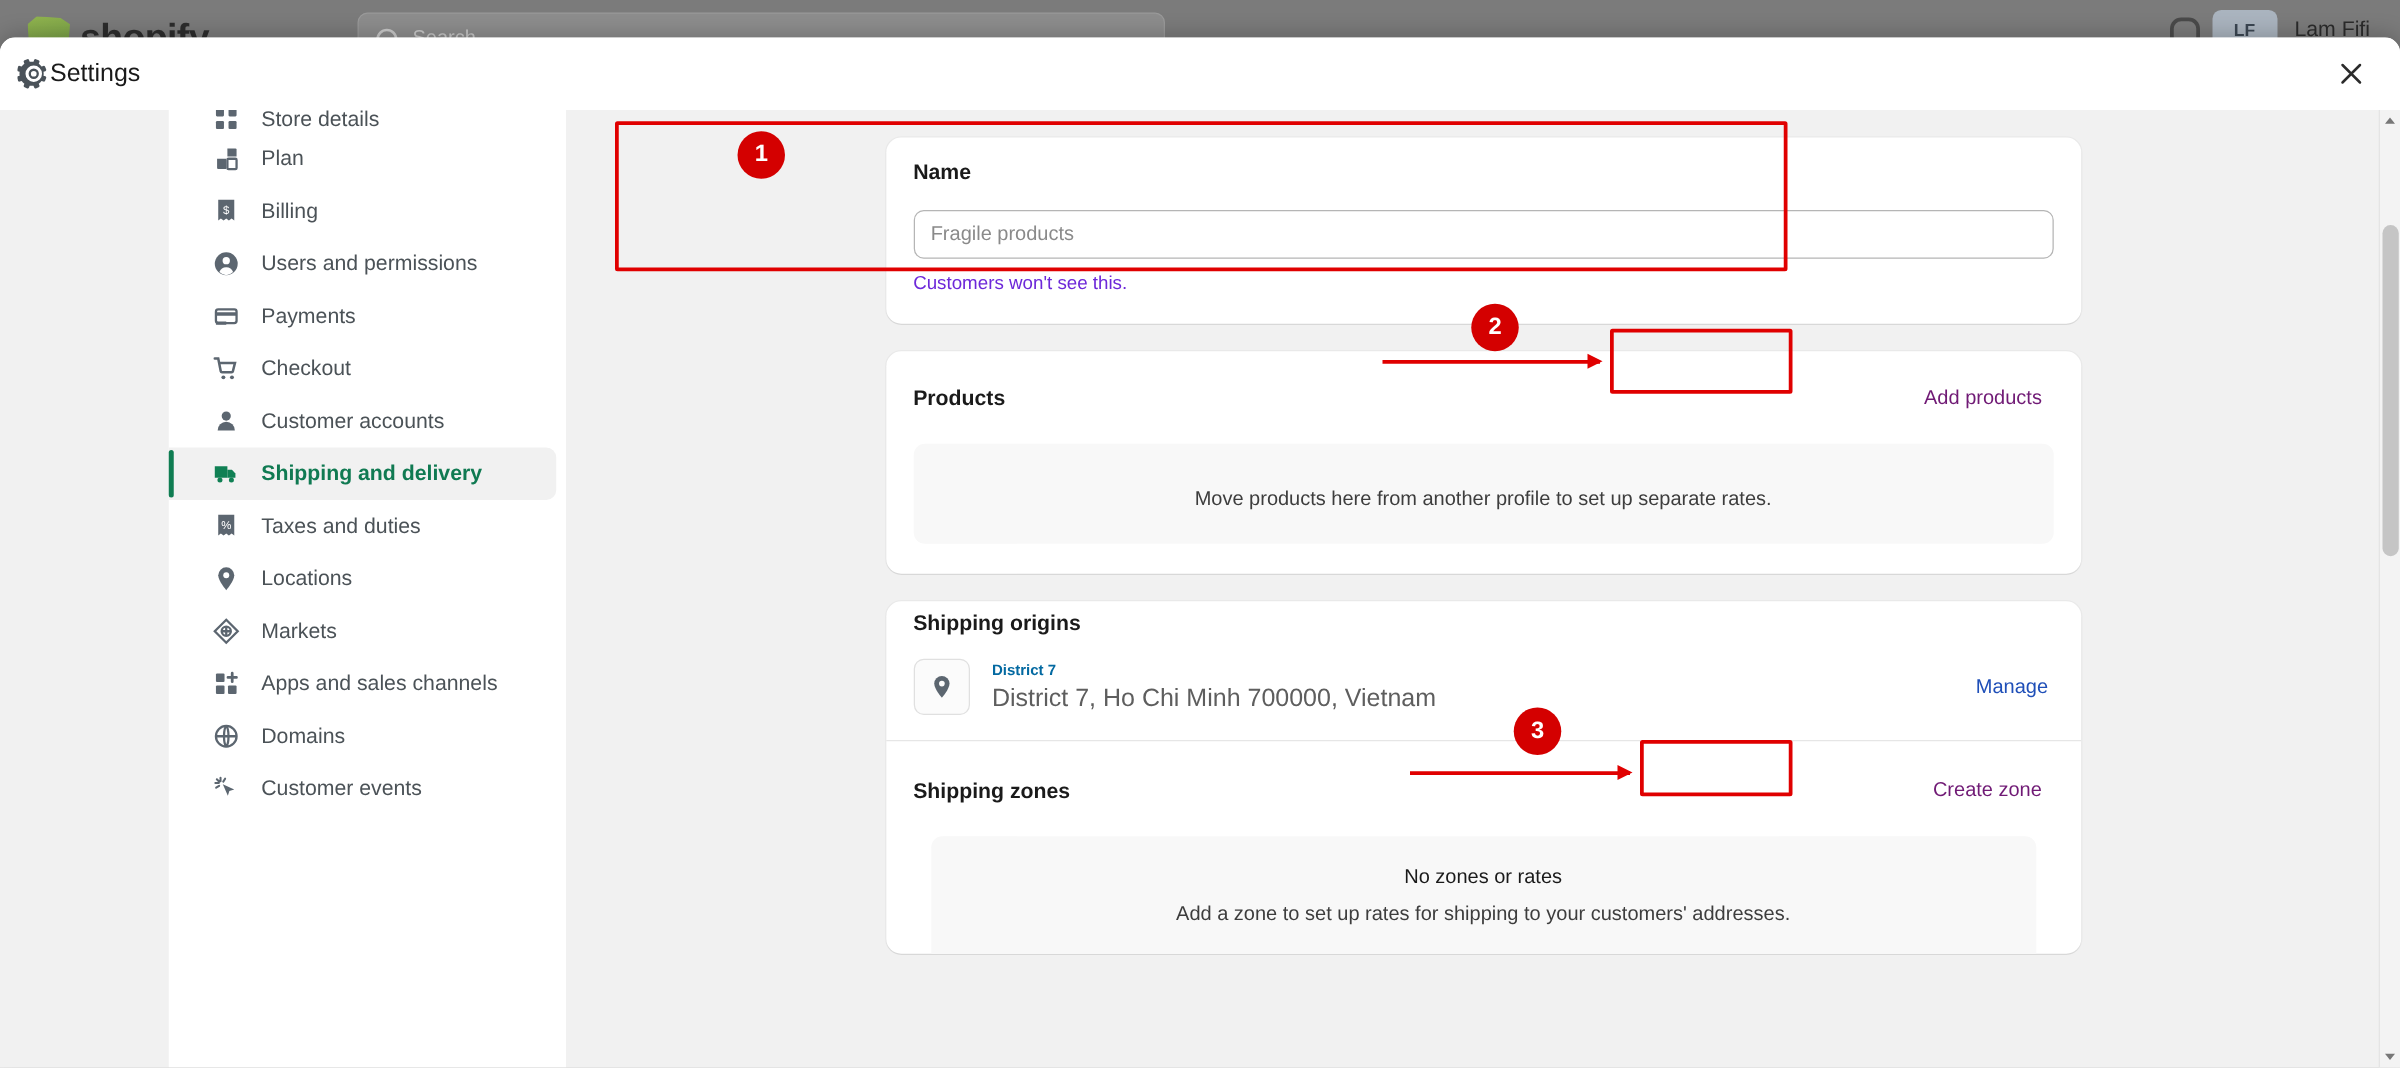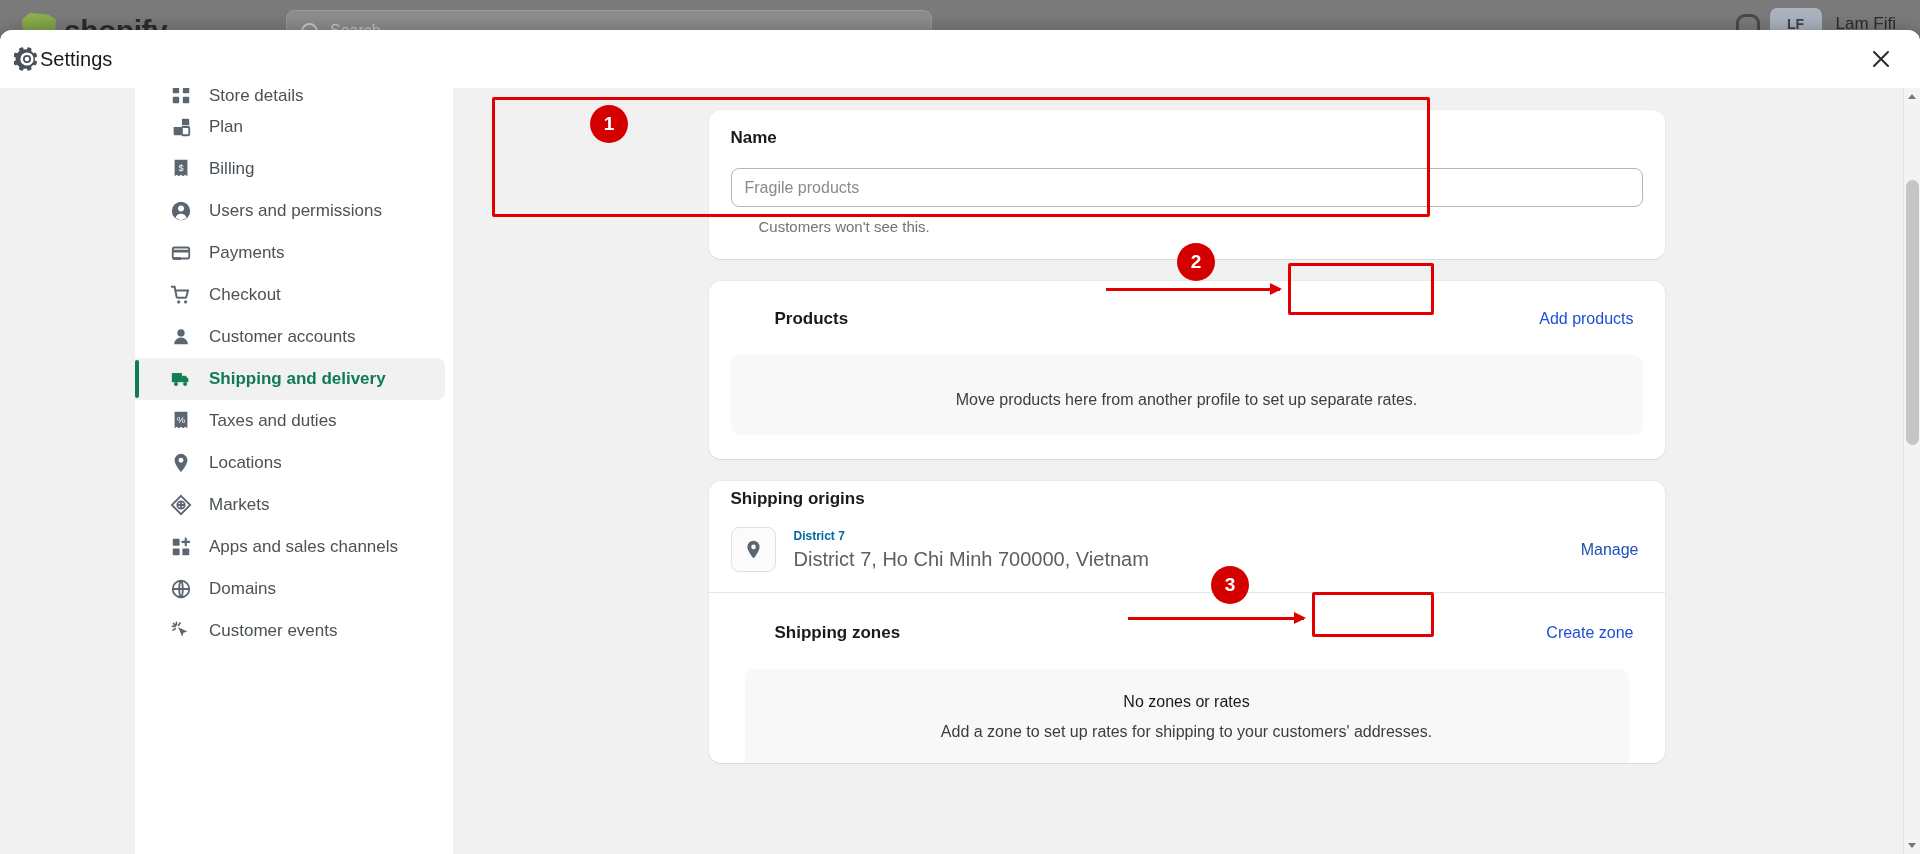--- a/index.html
+++ b/index.html
@@ -167,31 +167,30 @@
   .text-input {
     margin-top: 20px;
     width: 100%; height: 39px;
     border: 1px solid #b5b5b5; border-radius: 8px;
     padding: 0 13px; font-size: 16px; color: #6b6b6b;
     font-family: "Liberation Sans", sans-serif;
     background: #fff;
     outline: none;
   }
   .text-input::placeholder { color: #8a8a8a; }
-  .helper { margin-top: 11px; font-size: 15px; color: #737373; margin-left: 28px; }
+  .helper { margin-top: 11px; font-size: 15px; color: #6d28d9; }
 
   
   .products-card { padding: 20px 22px 24px 22px; position: relative; }
   .card-head {
     display: flex; align-items: center; justify-content: space-between;
     min-height: 36px;
-    margin-left: 44px;
   }
   .link-btn {
-    font-size: 16px; color: #1d4ed8; cursor: pointer;
+    font-size: 16px; color: #701a75; cursor: pointer;
     background: none; border: none; padding: 6px 9px;
     font-family: "Liberation Sans", sans-serif;
   }
   .empty-box {
     margin-top: 18px;
     background: #f8f8f8;
     border-radius: 9px;
     padding: 24px 10px 26px 10px;
     text-align: center;
   }

